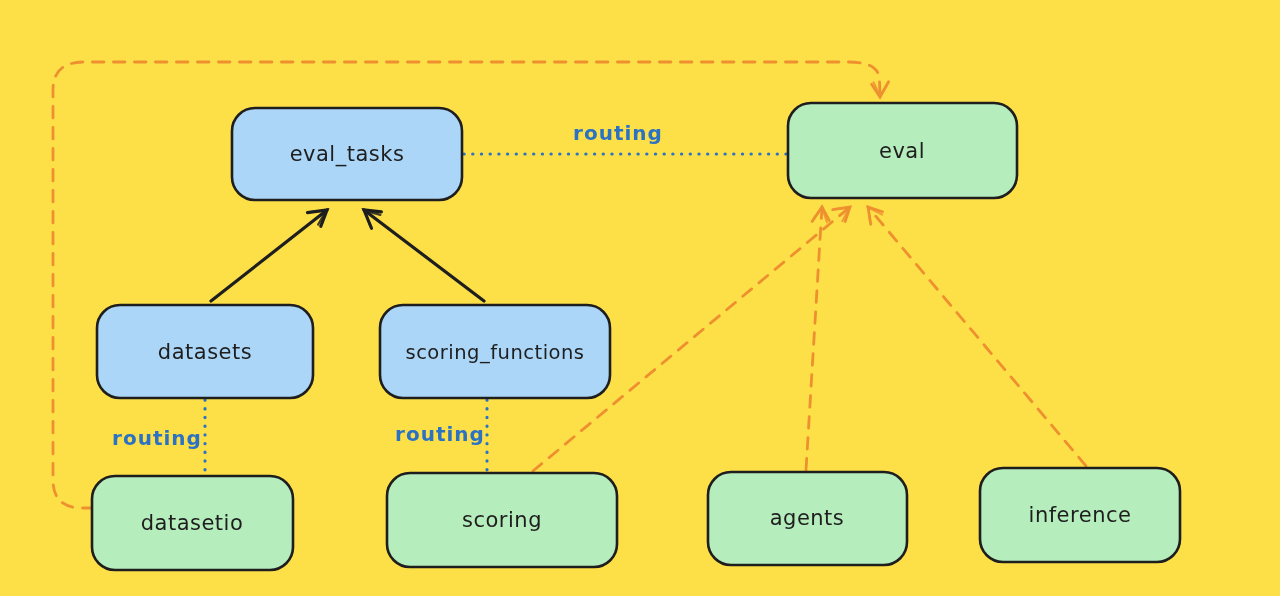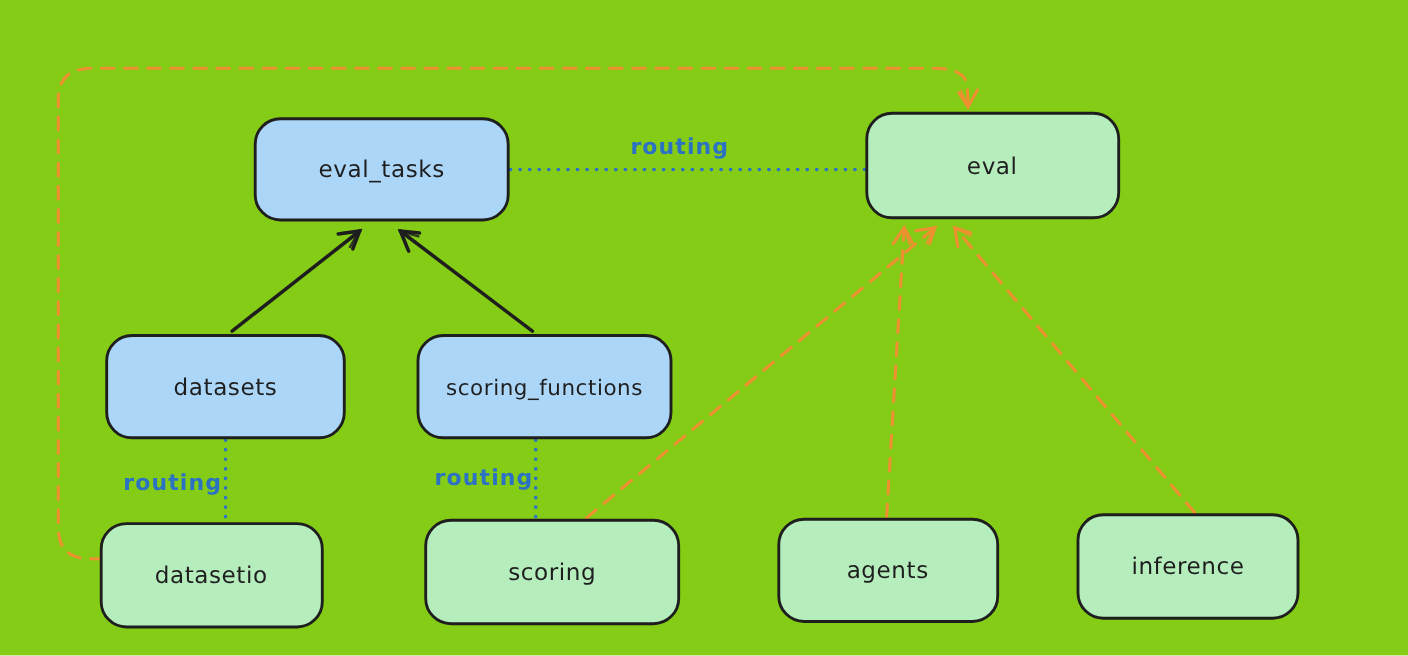--- a/index.html
+++ b/index.html
@@ -1,19 +1,19 @@
 <!DOCTYPE html>
 <html><head>
 <meta charset="utf-8">
 <style>
   html,body{margin:0;padding:0;background:#ffffff;}
   .canvas{
     position:relative;
     width:1280px;height:596px;
-    background:#84cc16;
+    background:#fde047;
     font-family:"DejaVu Sans", "Liberation Sans", sans-serif;
     overflow:hidden;
   }
   svg{display:block;}
   marker{overflow:visible;}
   .node-rect{
     stroke:#1e1e1e;
     stroke-width:2.6;
   }
   .node-label{

